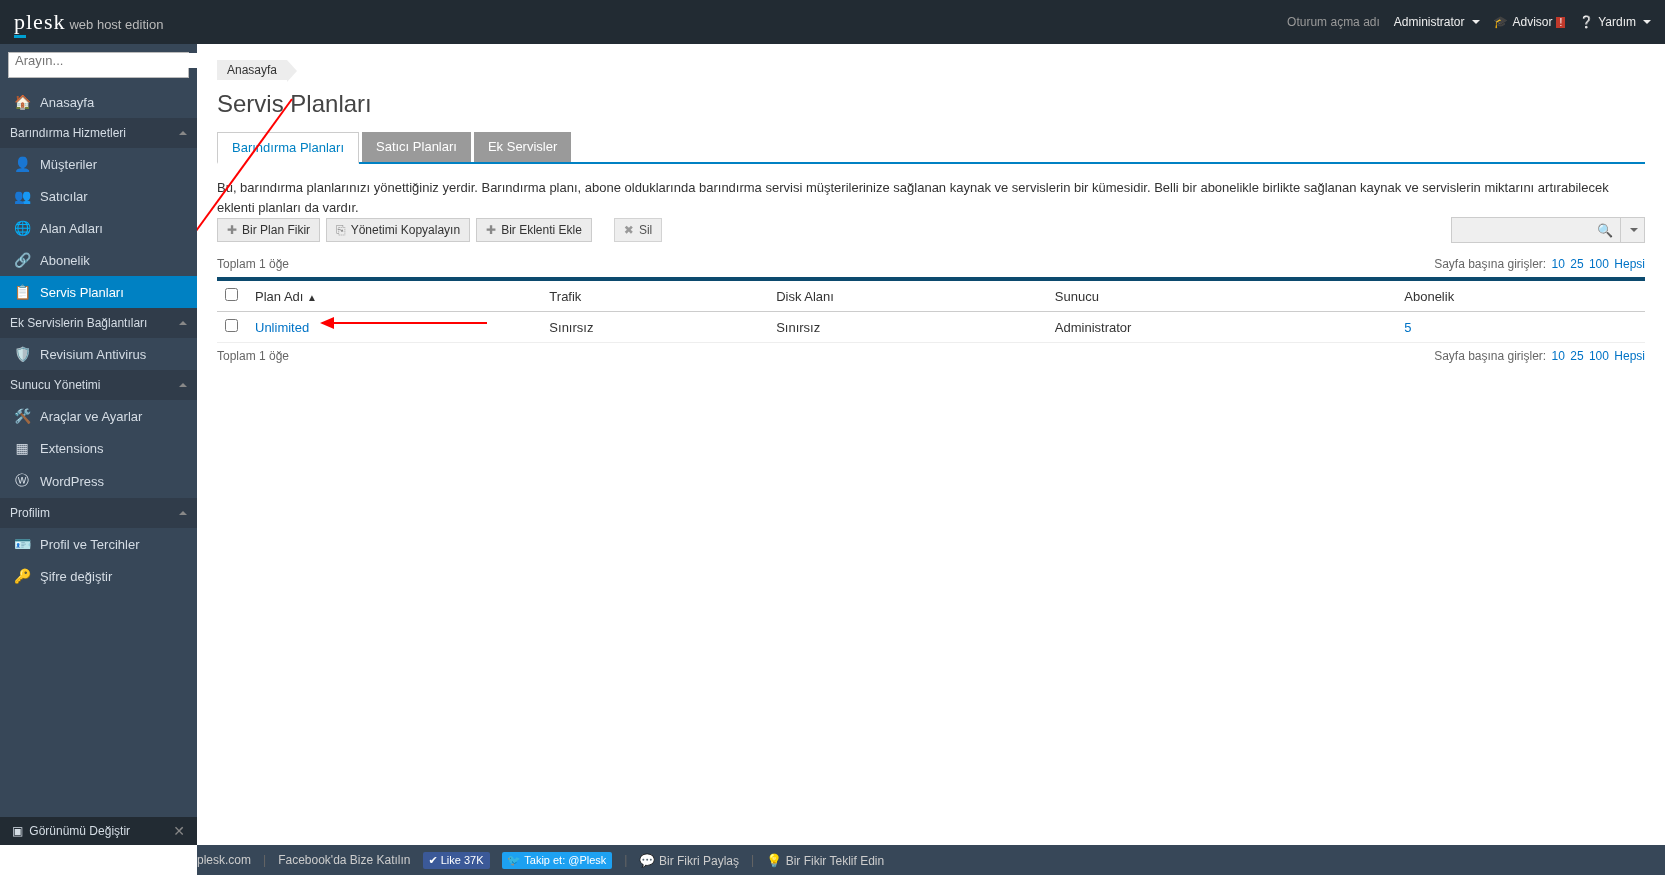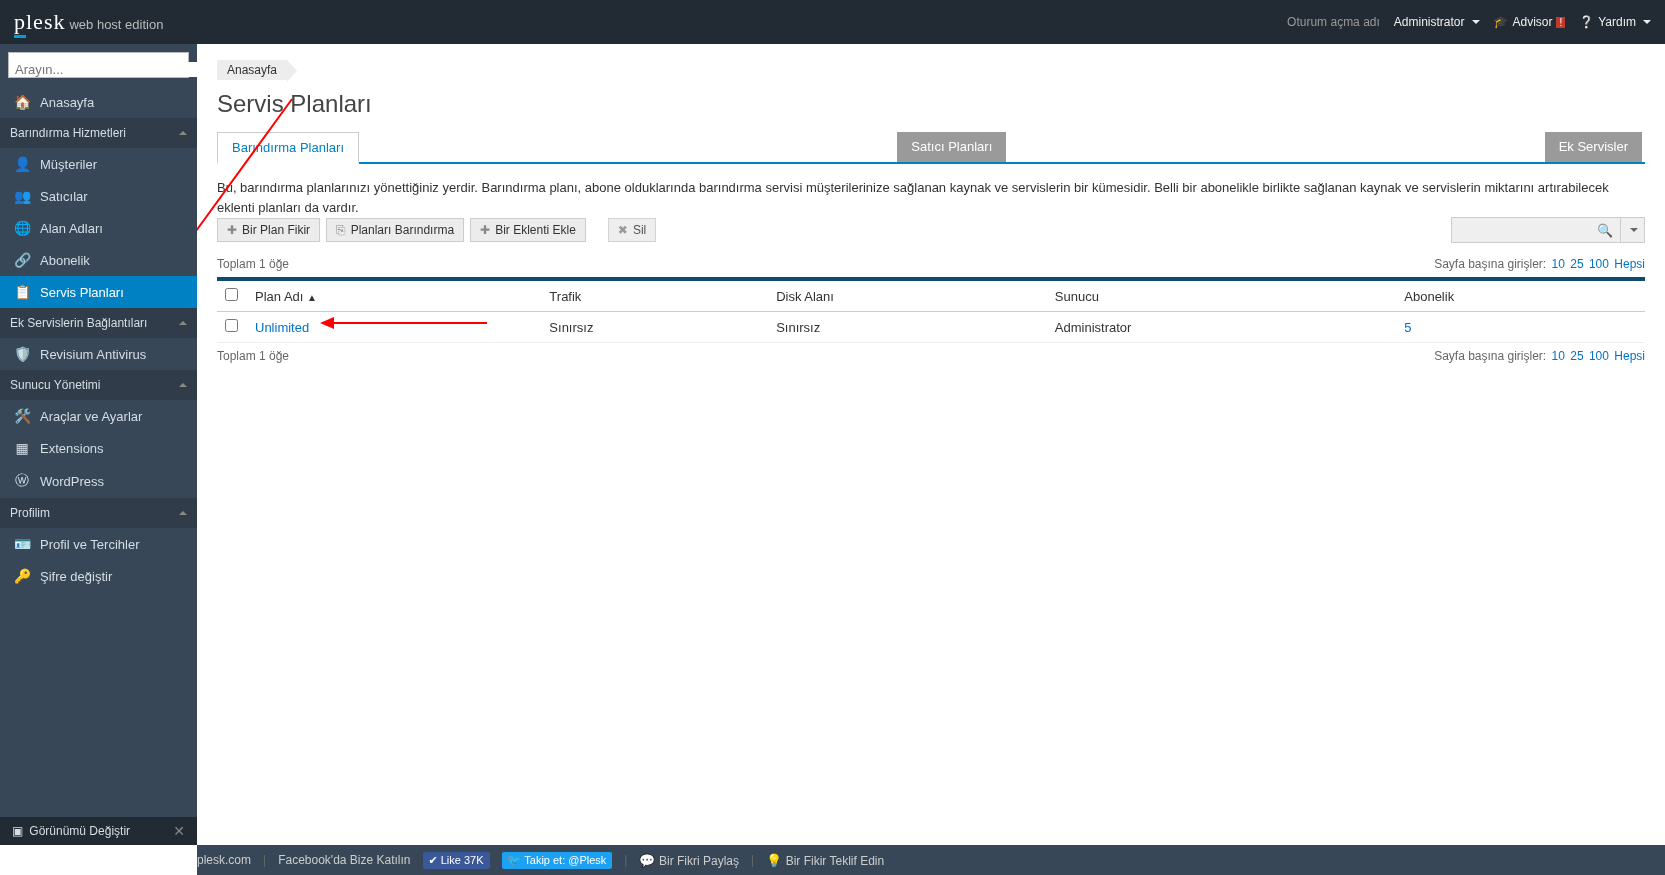--- a/index.html
+++ b/index.html
@@ -11,38 +11,38 @@
 .brand-sub { font-size: 13px; color: #bbb; }
 .topbar-right { margin-left: auto; display: flex; align-items: center; gap: 14px; font-size: 12px; }
 .topbar-right .lbl { color: #999; }
 .topbar-right .link { color: #eee; display: flex; align-items: center; gap: 4px; cursor: pointer; }
 .topbar-right .badge-alert { background: #c0392b; color: #fff; font-size: 10px; padding: 0 3px; }
 
 .shell { display: flex; height: calc(100vh - 44px - 30px); }
 
 .sidebar { width: 197px; background: #374758; color: #d5dde5; display: flex; flex-direction: column; font-size: 13px; overflow-y: auto; }
 .search { padding: 8px; background: #374758; }
-.search-wrap { background: #fff; border: 1px solid #bbb; display: flex; align-items: flex-end; height: 26px; }
+.search-wrap { background: #fff; border: 1px solid #bbb; display: flex; align-items: flex-start; height: 26px; }
 .search-wrap input { border: none; outline: none; flex: 1; padding: 0 6px; font-size: 13px; }
 
 .nav-group-header { background: #303c4a; padding: 8px 10px; font-size: 12px; display: flex; justify-content: space-between; align-items: center; cursor: pointer; }
 .nav-item { display: flex; align-items: center; gap: 10px; padding: 8px 14px; cursor: pointer; }
 .nav-item.active { background: #0081c3; color: #fff; }
 .nav-item .ic { width: 16px; text-align: center; font-size: 14px; }
 .nav-item.home-first { border-bottom: none; }
 .sidebar-spacer { flex: 1; }
 .sidebar-footer { background: #222b33; padding: 6px 12px; display: flex; justify-content: space-between; align-items: center; font-size: 12px; }
 .sidebar-footer .close { color: #888; cursor: pointer; font-size: 14px; }
 
 .main { flex: 1; padding: 16px 20px; overflow-y: auto; position: relative; }
 .crumb { display: inline-block; background: #ededed; padding: 3px 10px; font-size: 12px; color: #333; position: relative; margin-bottom: 10px; cursor: pointer; }
 .crumb::after { content: ""; position: absolute; right: -10px; top: 0; border-left: 10px solid #ededed; border-top: 11px solid transparent; border-bottom: 11px solid transparent; }
 h1.page-title { font-size: 24px; font-weight: 400; color: #444; margin-bottom: 14px; }
 
-.tabs { display: flex; border-bottom: 2px solid #0081c3; margin-bottom: 14px; justify-content: space-between; }
+.tabs { display: flex; border-bottom: 2px solid #0081c3; margin-bottom: 14px; }
 .tab { padding: 7px 14px; background: #9a9a9a; color: #fff; font-size: 13px; margin-right: 3px; cursor: pointer; }
 .tab.active { background: #fff; color: #0081c3; border: 1px solid #ccc; border-bottom: 2px solid #fff; margin-bottom: -2px; }
 
 .desc { font-size: 13px; color: #333; line-height: 1.5; }
 
 .toolbar { display: flex; gap: 6px; margin-bottom: 14px; align-items: center; }
 .btn { background: #ececec; border: 1px solid #ccc; padding: 4px 9px; font-size: 12px; color: #333; display: inline-flex; align-items: center; gap: 5px; cursor: pointer; }
 .btn .bi { color: #888; font-size: 12px; }
 .btn.disabled { opacity: 0.85; }
 .toolbar-right { margin-left: auto; display: flex; gap: 0; }
@@ -212,21 +212,21 @@
 
     <p class="desc">Bu, barındırma planlarınızı yönettiğiniz yerdir. Barındırma planı, abone olduklarında barındırma servisi müşterilerinize sağlanan kaynak ve servislerin bir kümesidir. Belli bir abonelikle birlikte sağlanan kaynak ve servislerin miktarını artırabilecek eklenti planları da vardır.</p>
 
     <div class="toolbar">
       <div class="btn">
           <span class="bi">✚</span>
           <span>Bir Plan Fikir</span>
         </div>
       <div class="btn">
           <span class="bi">⎘</span>
-          <span>Planları Barındırma</span>
+          <span>Yönetimi Kopyalayın</span>
         </div>
       <div class="btn">
           <span class="bi">✚</span>
           <span>Bir Eklenti Ekle</span>
         </div>
       <div style="width:10px;"></div>
       <div class="btn disabled">
           <span class="bi">✖</span>
           <span>Sil</span>
         </div>

